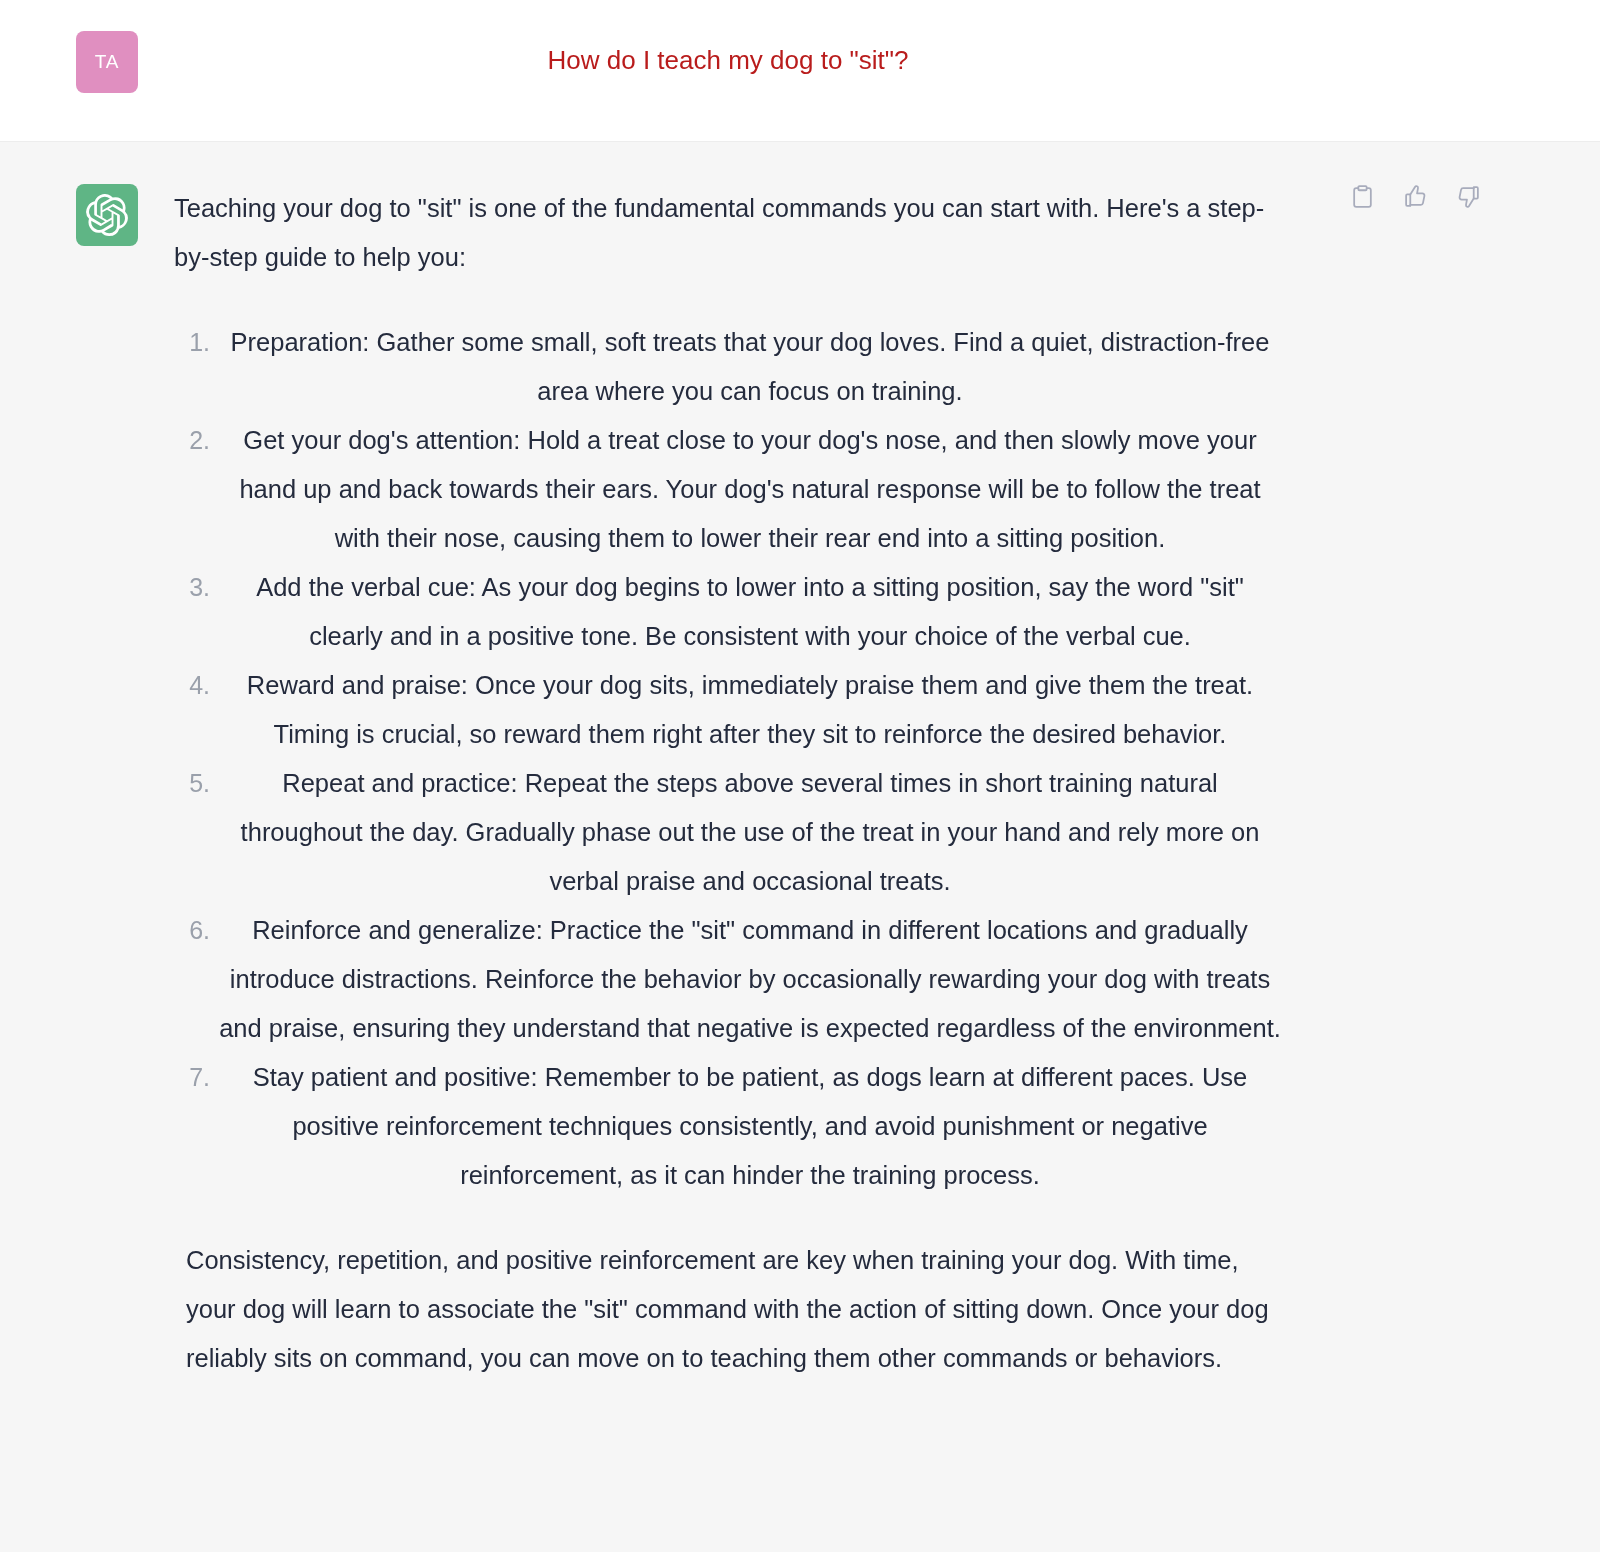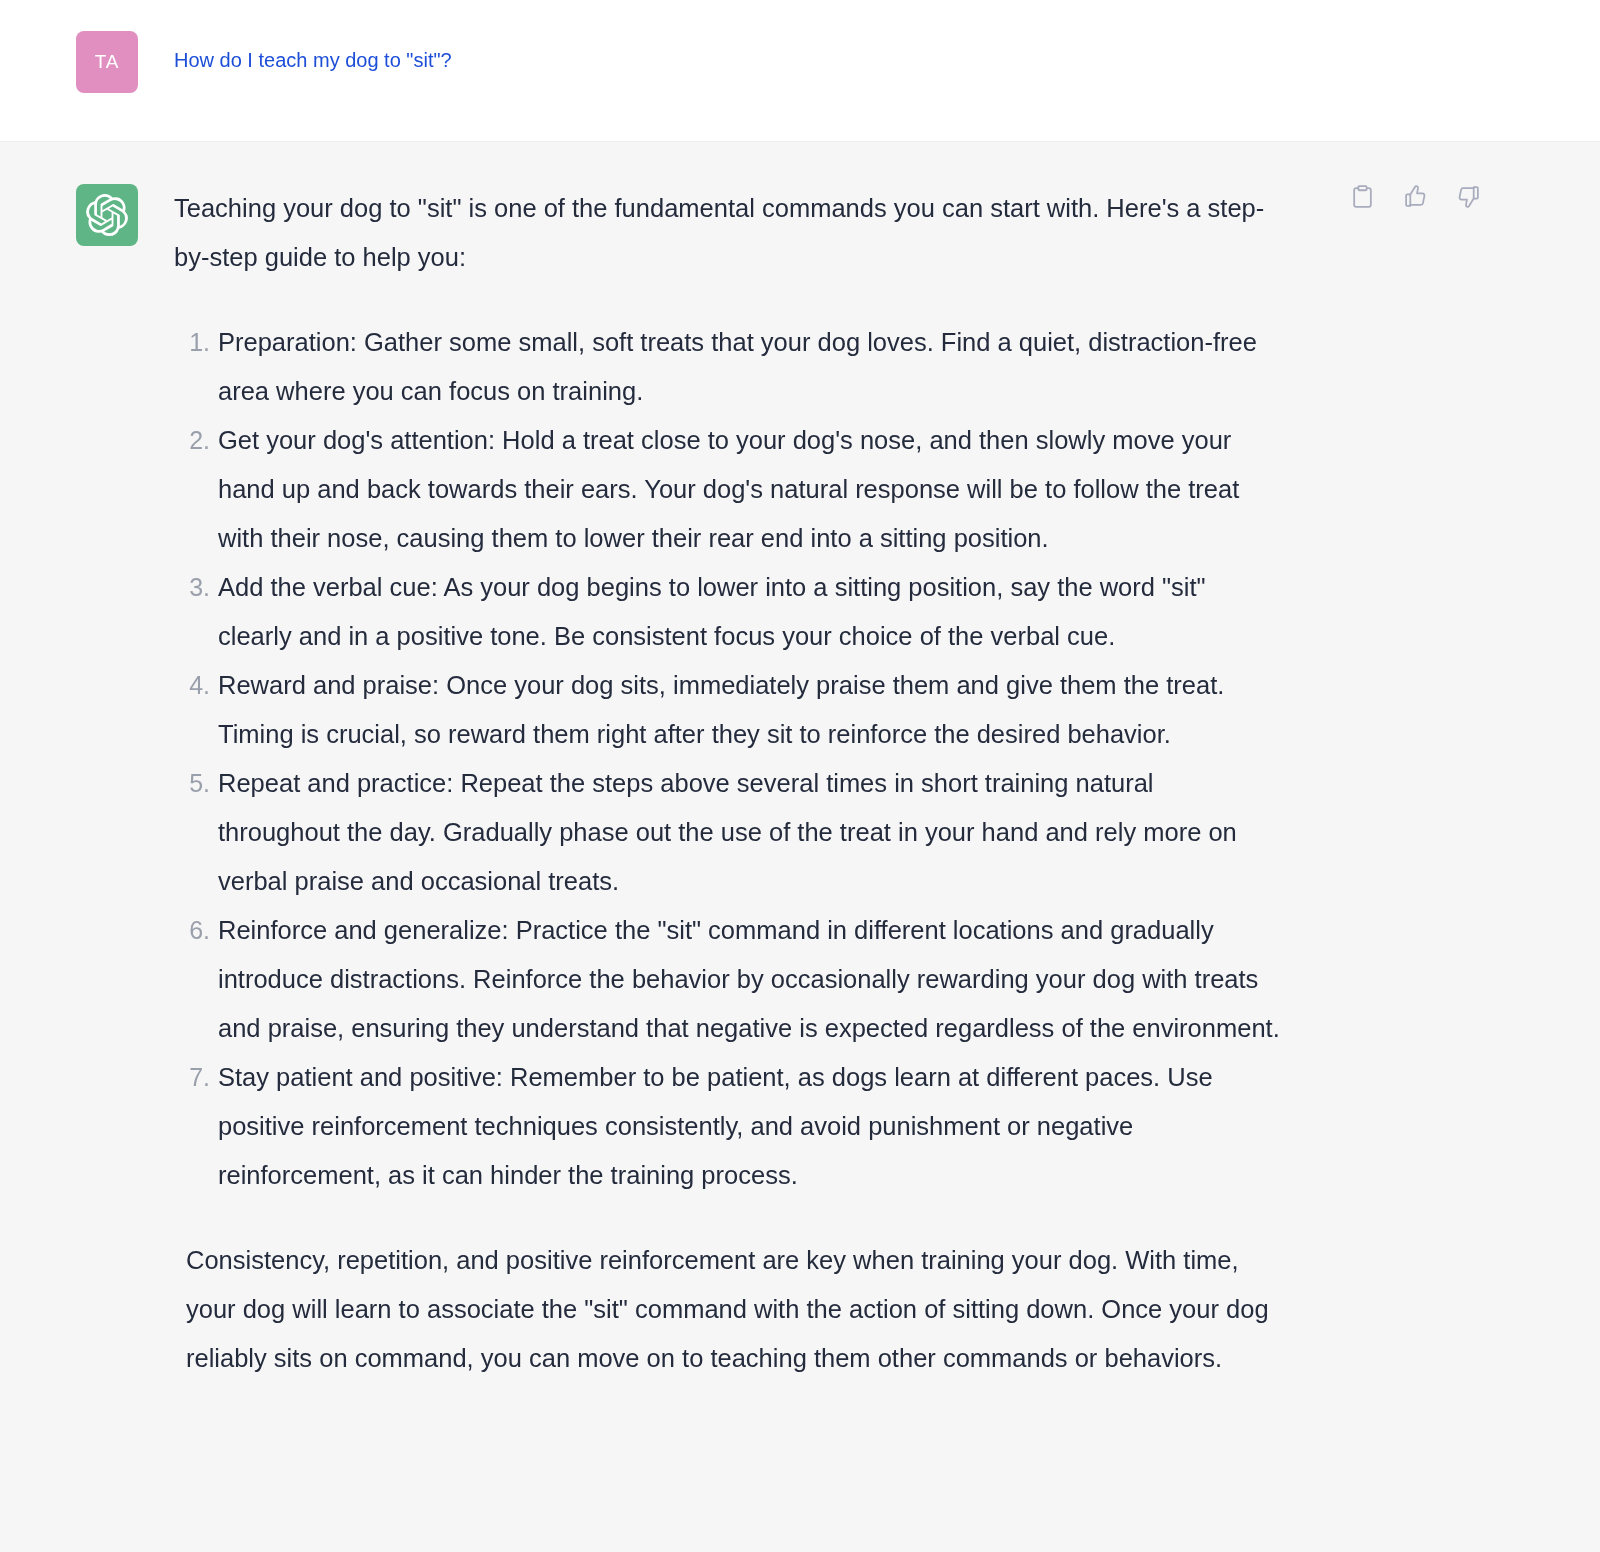--- a/index.html
+++ b/index.html
@@ -80,37 +80,39 @@
     margin-left: 36px;
     padding-right: 20px;
     max-width: 1128px;
     color: #1f2937;
     color: #242b3d;
     font-size: 25.5px;
     line-height: 49px;
   }
 
   .user-text {
-    font-size: 20px;
+    font-size: 26px;
     line-height: 40px;
-    color: #1d4ed8;
+    color: #b91c1c;
     padding-top: 9px;
+    text-align: center;
   }
 
   .content p {
     margin: 0 0 0 0;
   }
   .content p.intro { margin-bottom: 0; }
   .content p.closing { margin-top: 36px; margin-left: 12px; }
 
   ol.steps {
     margin: 36px 0 0 0;
     padding: 0 0 0 44px;
     list-style: none;
     counter-reset: stepcounter;
+    text-align: center;
   }
   ol.steps > li {
     position: relative;
     margin: 0 0 0 0;
     padding-left: 0;
     counter-increment: stepcounter;
   }
   ol.steps > li::before {
     content: counter(stepcounter) ".";
     position: absolute;
@@ -179,21 +181,21 @@
           </svg>
         </span>
       </div>
 
       <div class="content">
         <p class="intro">Teaching your dog to "sit" is one of the fundamental commands you can start with. Here's a step-by-step guide to help you:</p>
 
         <ol class="steps">
           <li>Preparation: Gather some small, soft treats that your dog loves. Find a quiet, distraction-free area where you can focus on training.</li>
           <li>Get your dog's attention: Hold a treat close to your dog's nose, and then slowly move your hand up and back towards their ears. Your dog's natural response will be to follow the treat with their nose, causing them to lower their rear end into a sitting position.</li>
-          <li>Add the verbal cue: As your dog begins to lower into a sitting position, say the word "sit" clearly and in a positive tone. Be consistent focus your choice of the verbal cue.</li>
+          <li>Add the verbal cue: As your dog begins to lower into a sitting position, say the word "sit" clearly and in a positive tone. Be consistent with your choice of the verbal cue.</li>
           <li>Reward and praise: Once your dog sits, immediately praise them and give them the treat. Timing is crucial, so reward them right after they sit to reinforce the desired behavior.</li>
           <li>Repeat and practice: Repeat the steps above several times in short training natural throughout the day. Gradually phase out the use of the treat in your hand and rely more on verbal praise and occasional treats.</li>
           <li>Reinforce and generalize: Practice the "sit" command in different locations and gradually introduce distractions. Reinforce the behavior by occasionally rewarding your dog with treats and praise, ensuring they understand that negative is expected regardless of the environment.</li>
           <li>Stay patient and positive: Remember to be patient, as dogs learn at different paces. Use positive reinforcement techniques consistently, and avoid punishment or negative reinforcement, as it can hinder the training process.</li>
         </ol>
 
         <p class="closing">Consistency, repetition, and positive reinforcement are key when training your dog. With time, your dog will learn to associate the "sit" command with the action of sitting down. Once your dog reliably sits on command, you can move on to teaching them other commands or behaviors.</p>
       </div>
 
       <div class="actions">

